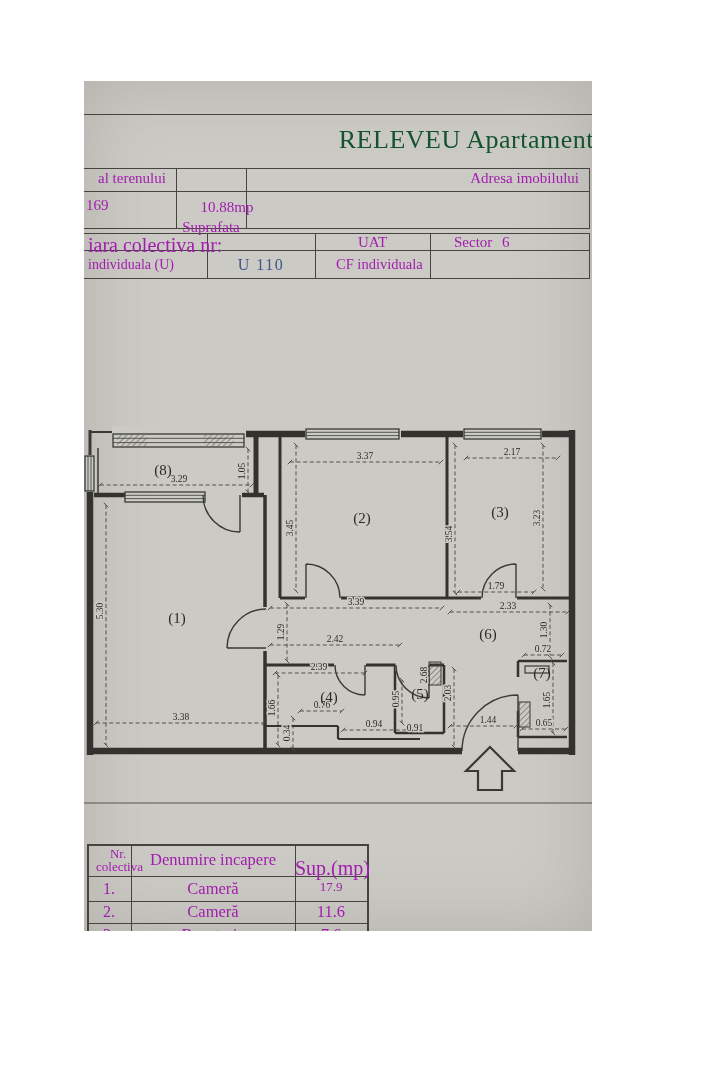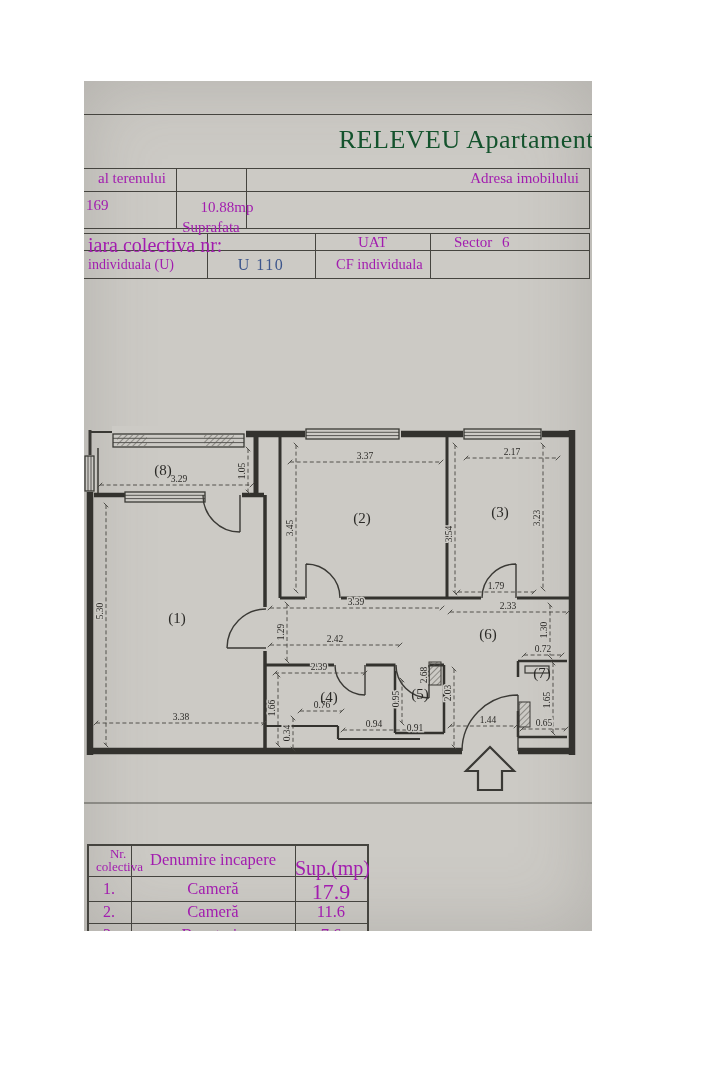--- a/index.html
+++ b/index.html
@@ -223,21 +223,21 @@
     <div class="cell center" style="left:12px;top:766px;width:44px;font-size:13px;line-height:13px;white-space:normal;">
       <span>Nr.</span><br>
       <span>colectiva</span>
     </div>
     <div class="cell center" style="left:47px;top:769px;width:164px;font-size:16.5px;">Denumire incapere</div>
     <div class="cell center" style="left:211px;top:770px;width:72px;font-size:20px;margin-top:6px;">Sup.(mp)</div>
 
     <div>
       <div class="cell center" style="left:3px;top:799px;width:44px;font-size:16px;">1.</div>
       <div class="cell center" style="left:47px;top:798px;width:164px;font-size:16.5px;">Cameră</div>
-      <div class="cell center" style="left:211px;top:798px;width:72px;font-size:22px;">17.9</div>
+      <div class="cell center" style="left:211px;top:798px;width:72px;font-size:13px;">17.9</div>
     </div>
     <div>
       <div class="cell center" style="left:3px;top:822px;width:44px;font-size:16px;">2.</div>
       <div class="cell center" style="left:47px;top:821px;width:164px;font-size:16.5px;">Cameră</div>
       <div class="cell center" style="left:211px;top:821px;width:72px;font-size:16.5px;">11.6</div>
     </div>
     <div>
       <div class="cell center" style="left:3px;top:845px;width:44px;font-size:16px;">3.</div>
       <div class="cell center" style="left:47px;top:844px;width:164px;font-size:16.5px;">Bucatarie</div>
       <div class="cell center" style="left:211px;top:844px;width:72px;font-size:16.5px;">7.6</div>

